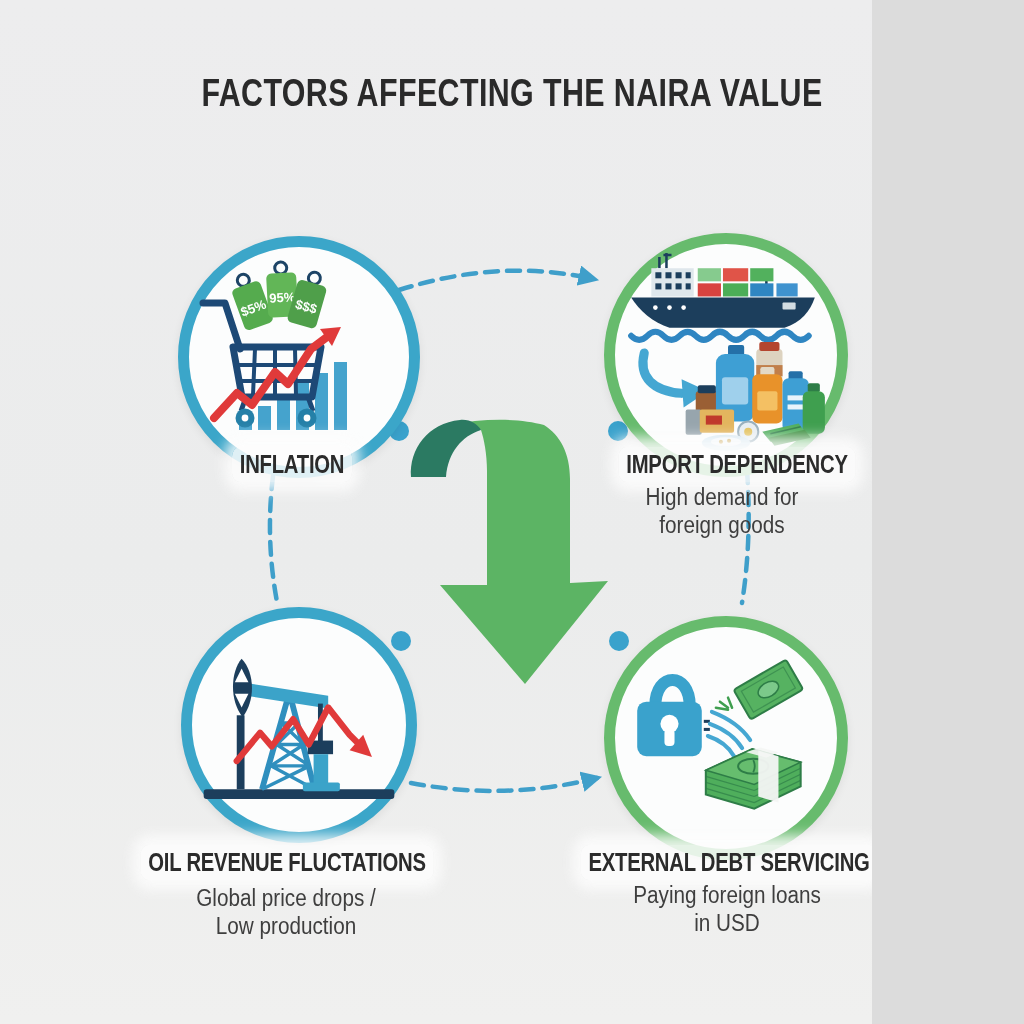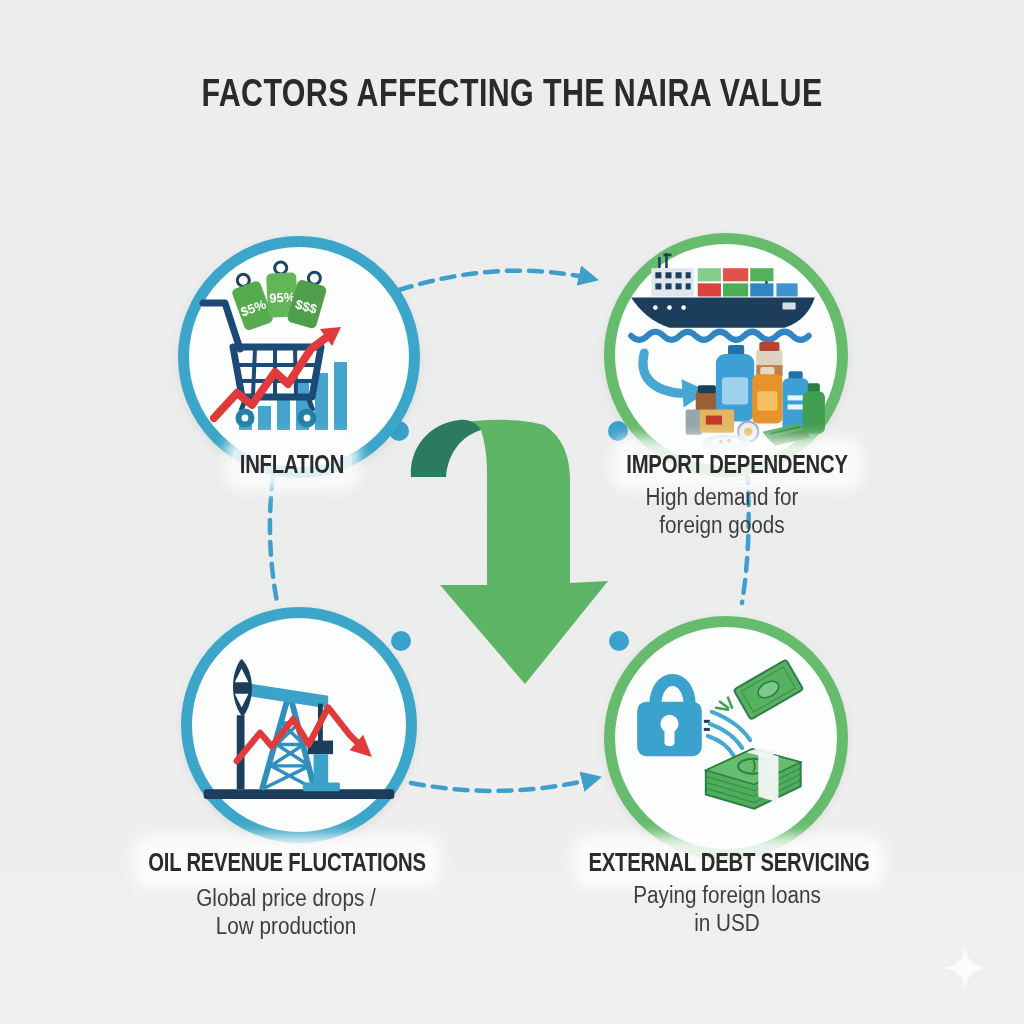--- a/index.html
+++ b/index.html
@@ -1,16 +1,16 @@
 <!DOCTYPE html>
 <html style="--dash-blue: #3f9fca; --dot-blue: #3aa2cc; --blue-ring: #3ba6c9; --green-ring: #67bb6d; --arrow-green: #5cb464; --arrow-fold: #2b7a62; --red-accent: #e03a3a; --navy: #1d4466; --tag-green: #5fb054; --bar-blue: #45a3cd; --water-blue: #2f86c2; --note-green: #4fae5c; --note-dark: #2e7d47; --text-dark: #2b2b2b; --text-sub: #3e3e3e; --background: #ececec;"><head>
 <meta charset="utf-8">
 <style>
   html,body{margin:0;padding:0;background:#dcdcdc;}
-  .canvas{position:relative;width:1024px;height:1024px;overflow:hidden;
+  .canvas{position:relative;width:872px;height:1024px;overflow:hidden;
     background:linear-gradient(180deg,#ededee 0%,#ebecec 55%,#f0f0ef 100%);
     font-family:"Liberation Sans", sans-serif;}
   .page-title{position:absolute;top:72px;left:0;width:1024px;text-align:center;
     font-size:38px;font-weight:700;letter-spacing:.5px;color:#2a2a2a;
     transform:scaleX(.8);margin:0;}
   .overlay{position:absolute;left:0;top:0;z-index:1;pointer-events:none;}
   .conn{fill:none;stroke:var(--dash-blue);stroke-width:4.5;stroke-dasharray:13 9;stroke-linecap:round;}
   .dot{fill:var(--dot-blue);}
   .circle{position:absolute;box-sizing:content-box;border-radius:50%;
     background:#fcfdfd;z-index:2;box-shadow:0 3px 10px rgba(0,0,0,.07);}

